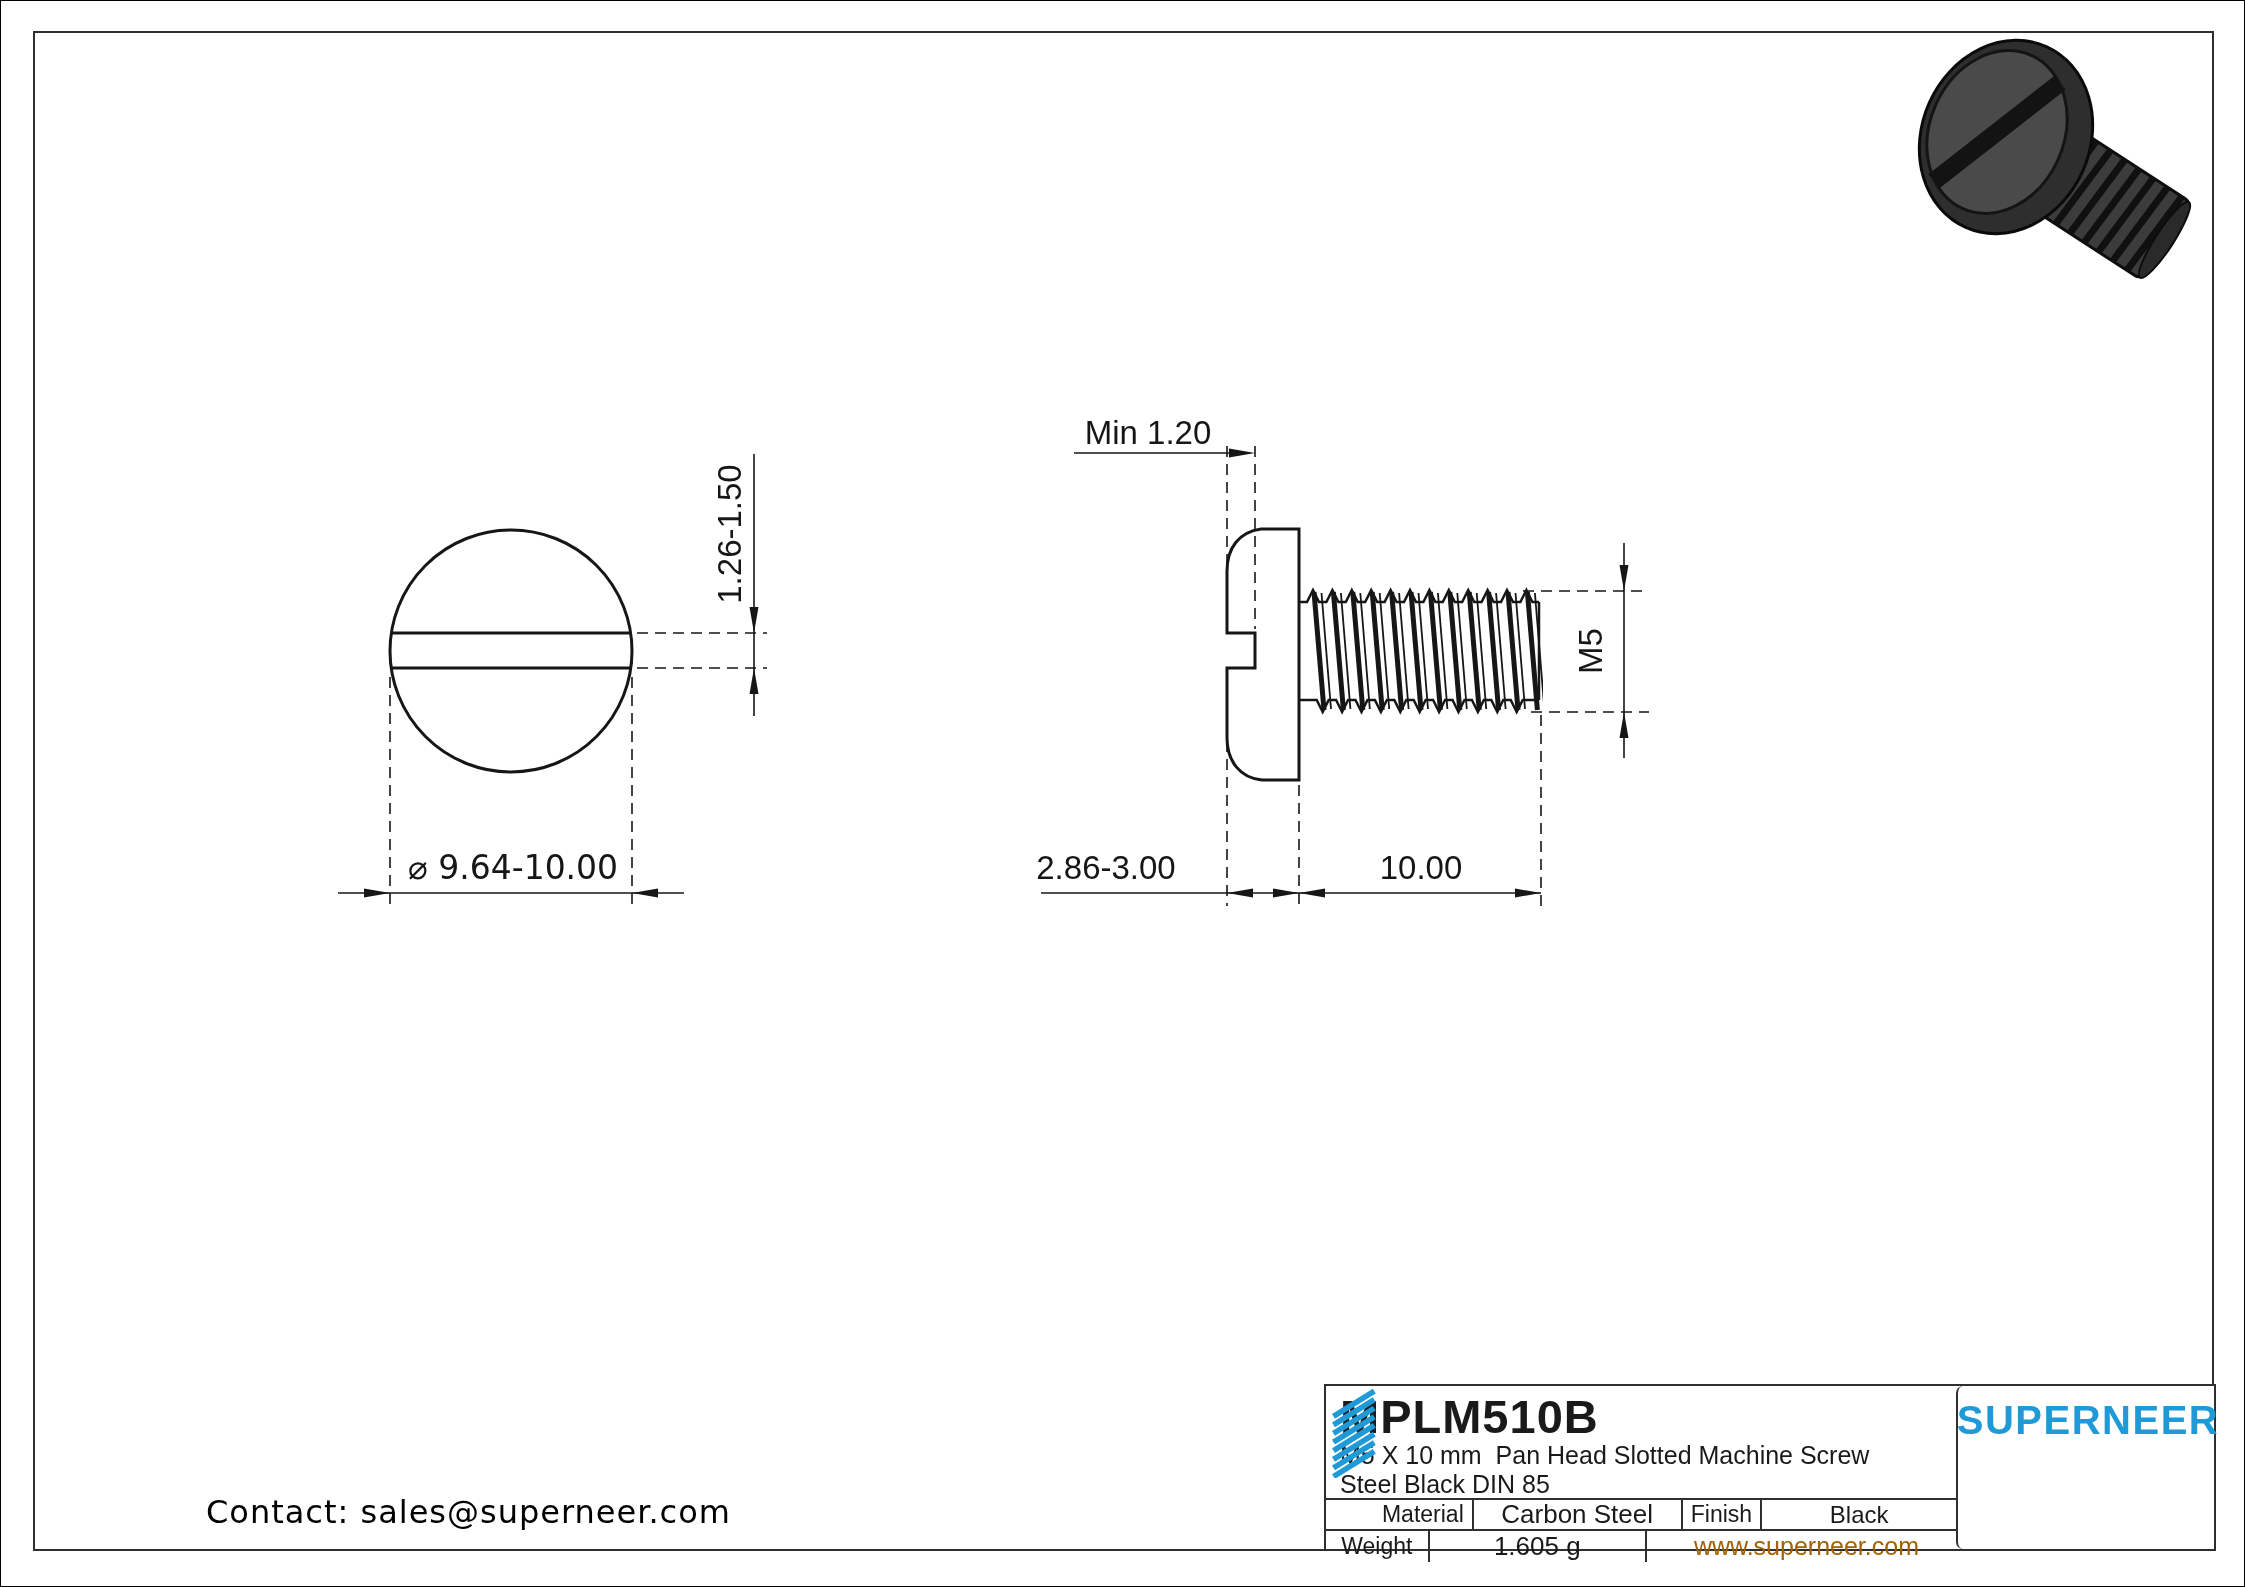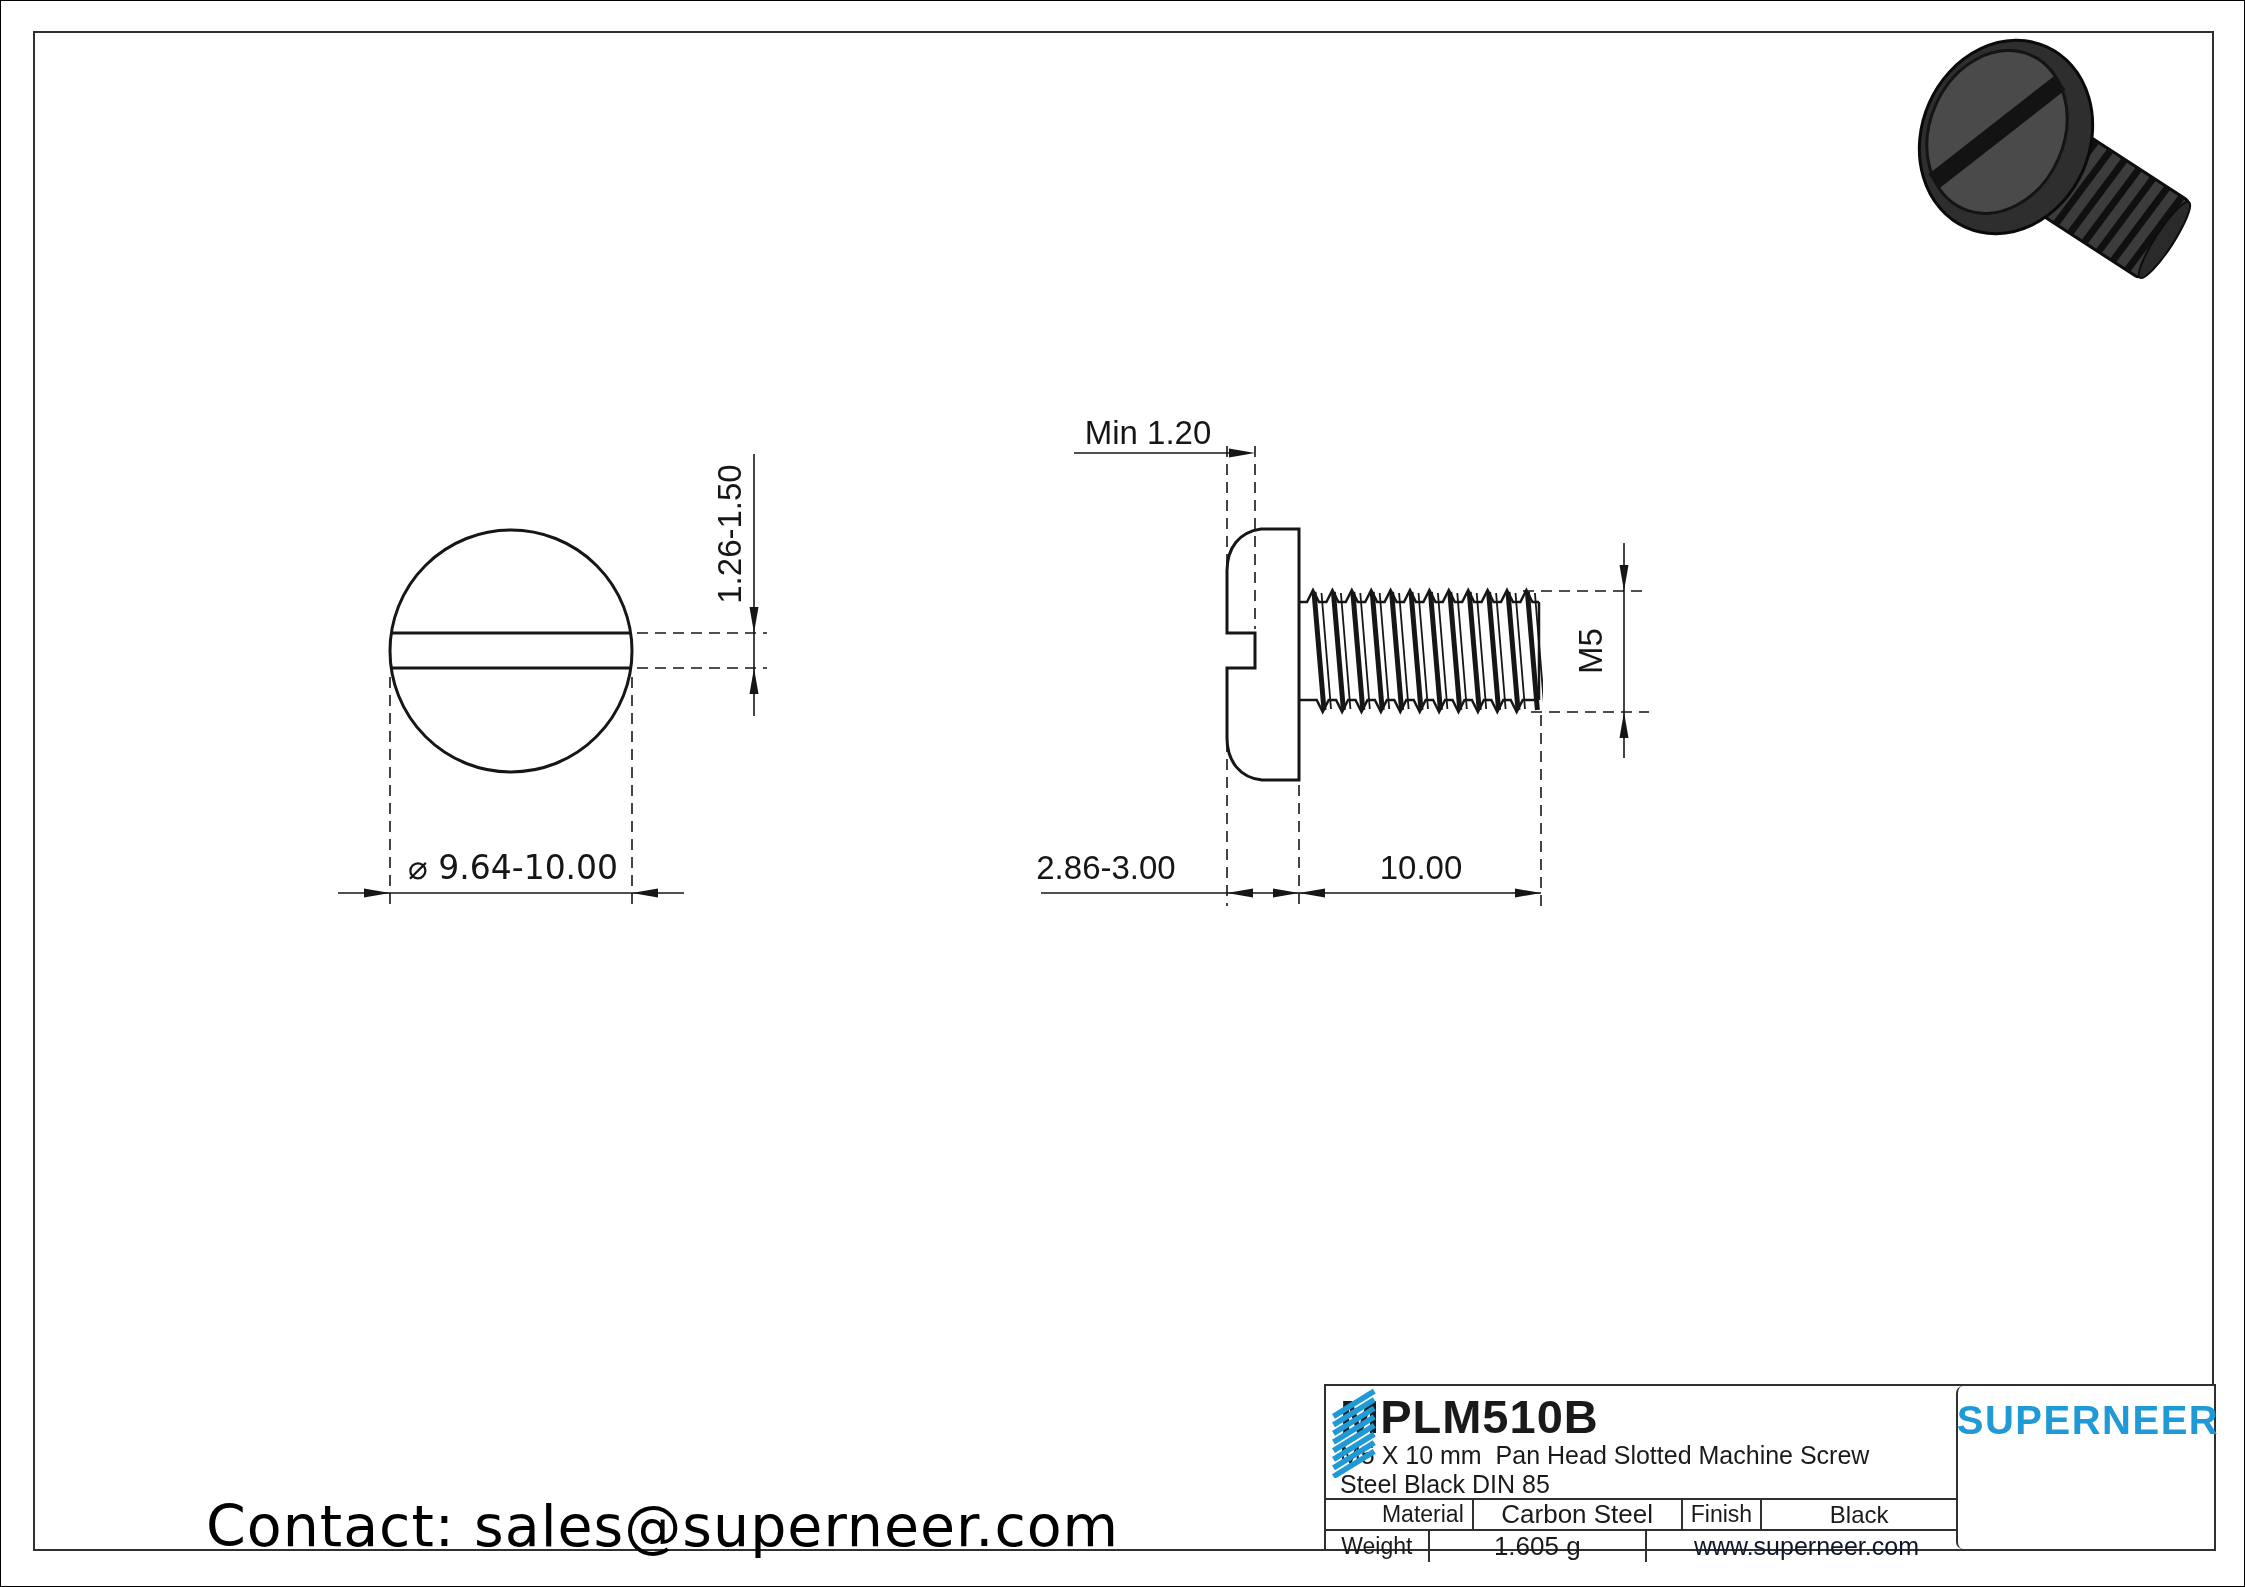--- a/index.html
+++ b/index.html
@@ -40,21 +40,21 @@
   .tb-logo{
     width:262px;border-left:2px solid #2f2f2f;box-sizing:border-box;
     display:flex;flex-direction:column;align-items:center;justify-content:space-between;
     padding:14px 0 6px 0;
     border-radius:7px;
   }
   .brand-text{font-size:40px;font-weight:bold;letter-spacing:1.5px;line-height:1;}
 
   
   .contact{
-    position:absolute;left:205px;top:1492px;font-size:57px;color:#000;
+    position:absolute;left:205px;top:1492px;font-size:32px;color:#000;
     font-family:"DejaVu Sans", cursive, sans-serif;letter-spacing:1px;
   }
 </style>
 </head>
 <body>
 
 <div class="page">
   <div class="frame"></div>
 
   <svg width="2245" height="1587" viewBox="0 0 2245 1587">
@@ -196,21 +196,21 @@
       <div class="tb-table">
         <div class="tb-row r1">
           <div class="tb-cell c-label">Material</div>
           <div class="tb-cell c-value">Carbon Steel</div>
           <div class="tb-cell c-finish">Finish</div>
           <div class="tb-cell c-black">Black</div>
         </div>
         <div class="tb-row r2">
           <div class="tb-cell c-label">Weight</div>
           <div class="tb-cell c-value">1.605 g</div>
-          <div class="tb-cell c-link" id="website-cell" style="color: #0f172a; margin-left: 10px;">www.superneer.com</div>
+          <div class="tb-cell c-link" id="website-cell" style="color: #a16207; margin-left: 10px;">www.superneer.com</div>
         </div>
       </div>
     </div>
     <div class="tb-logo">
       <svg width="58" height="92" viewBox="0 0 58 124">
         <g id="logo-stripes" stroke-width="7.5" stroke-linecap="butt" stroke="#1f9ad6">
             <line x1="0" y1="122" x2="55" y2="88"></line>
             <line x1="0" y1="110.4" x2="55" y2="76.4"></line>
             <line x1="0" y1="98.8" x2="55" y2="64.8"></line>
             <line x1="0" y1="87.2" x2="55" y2="53.2"></line>

